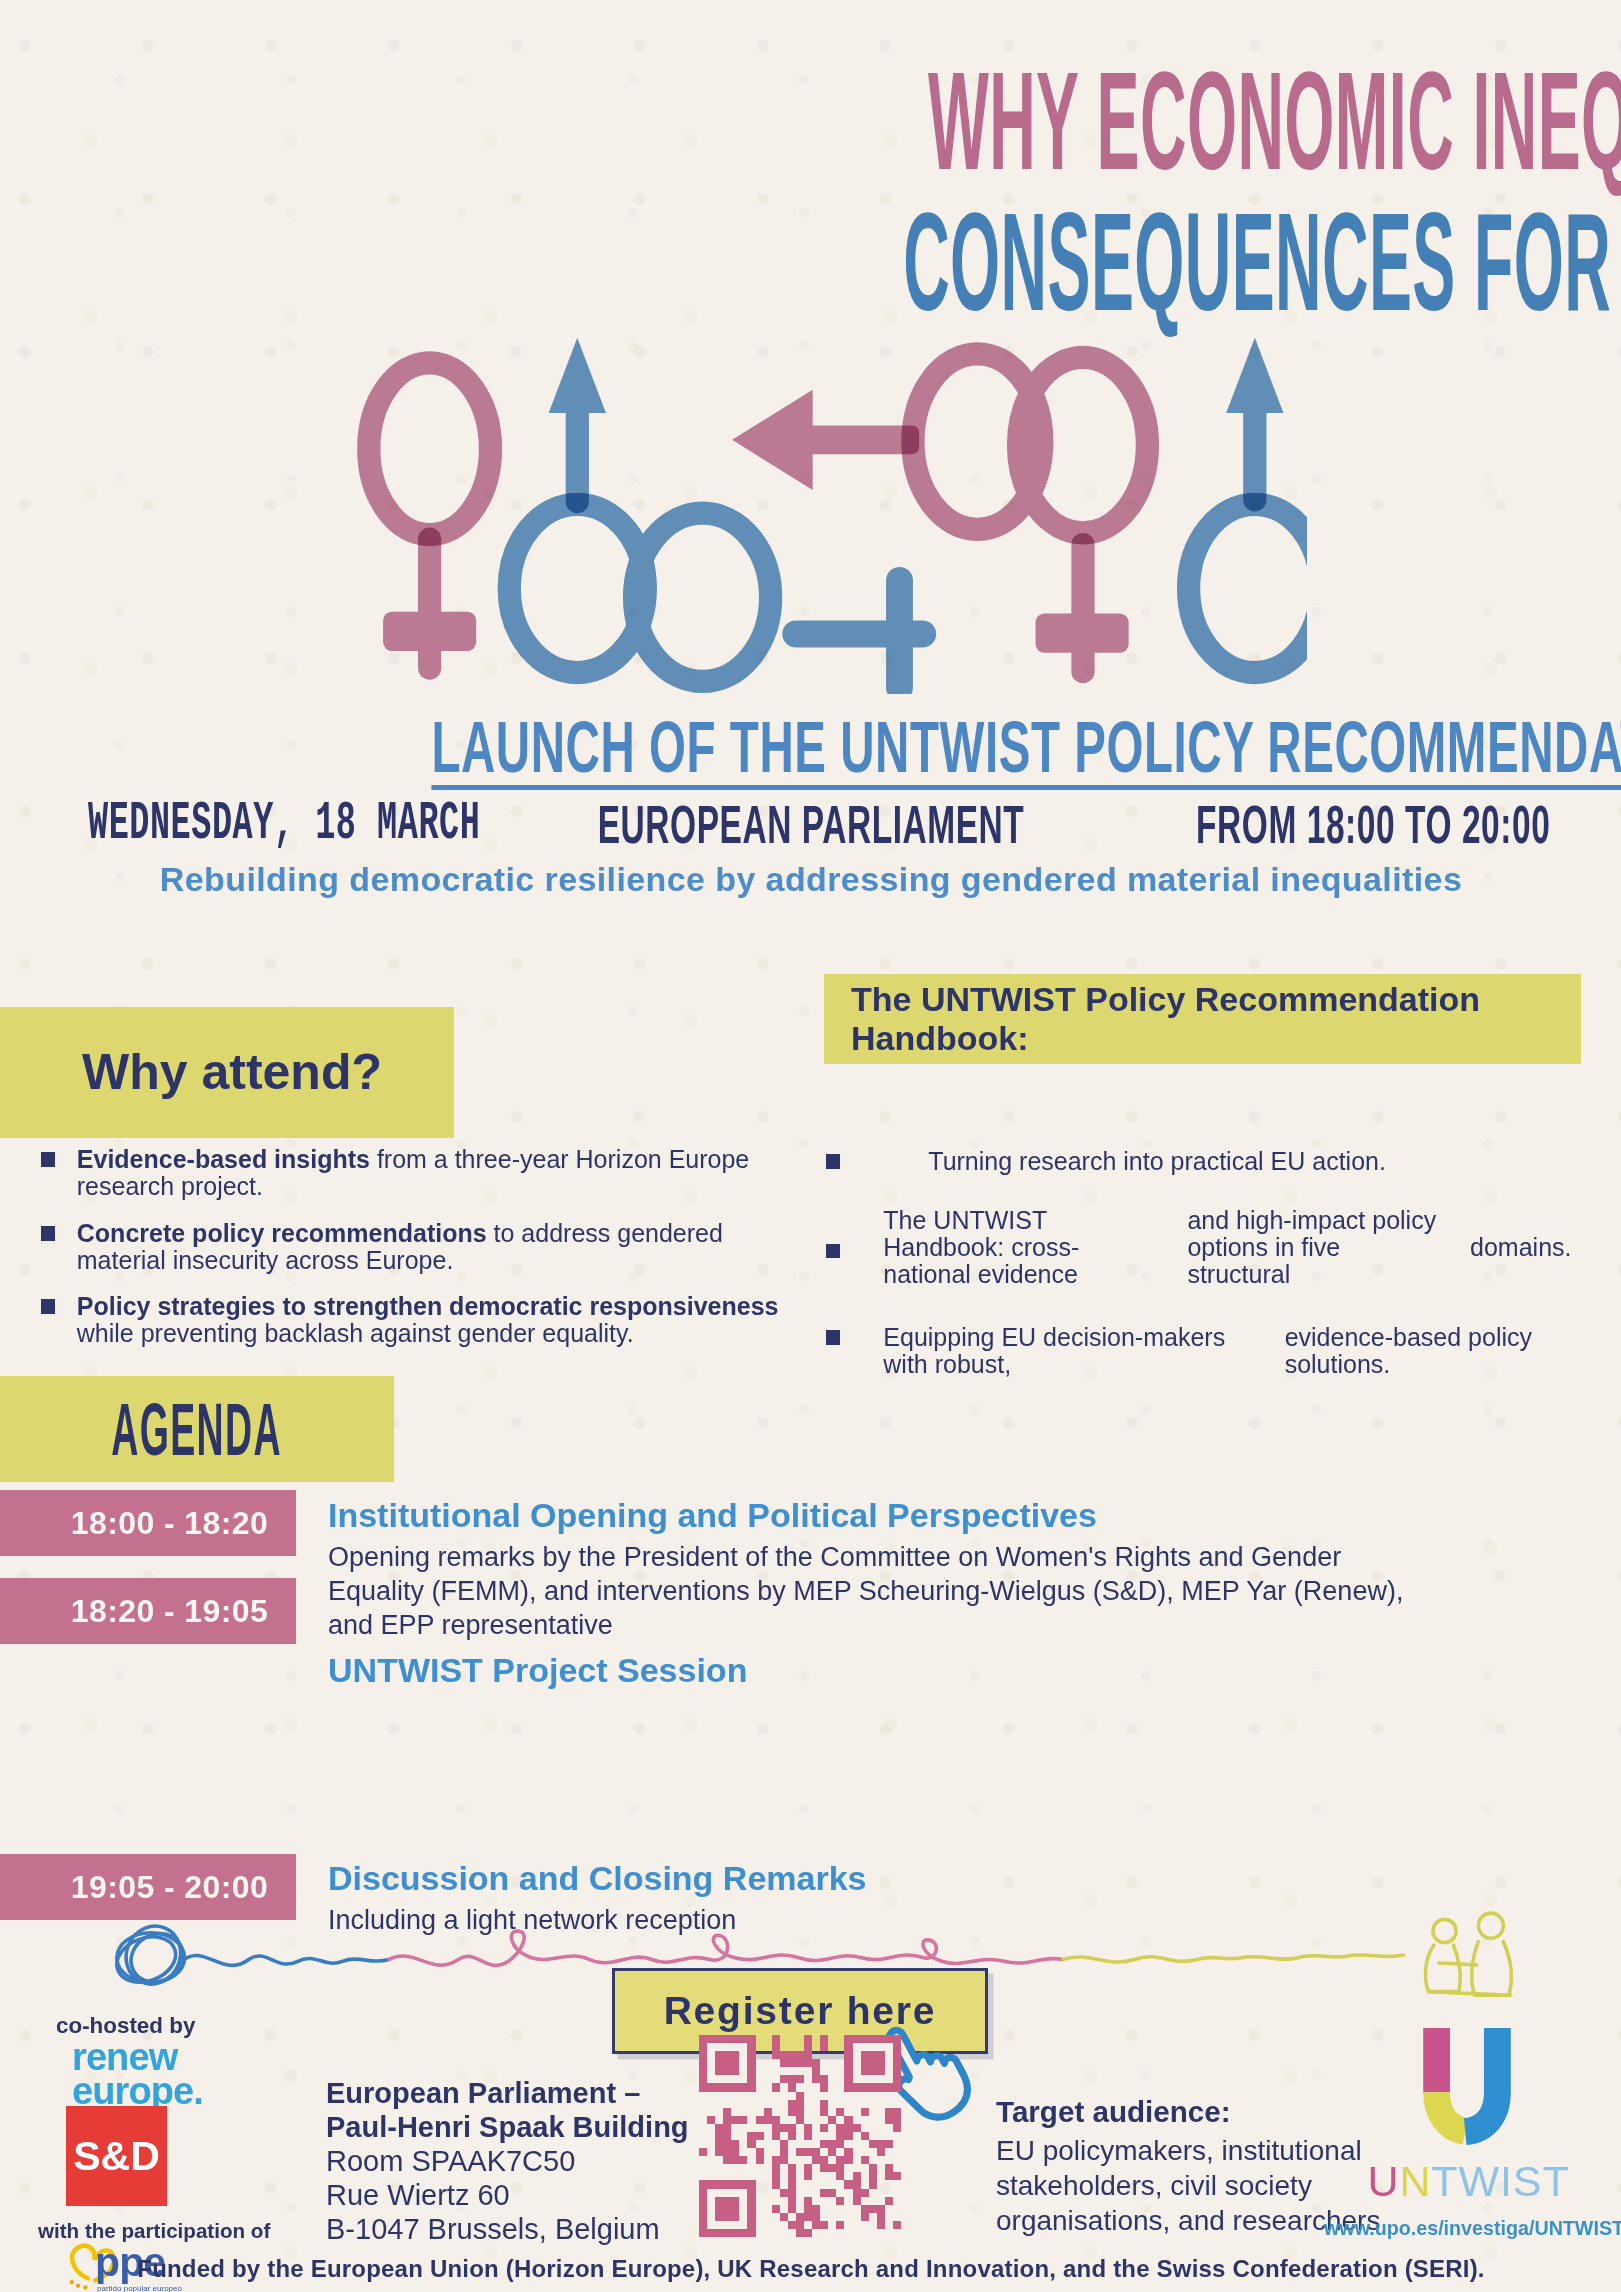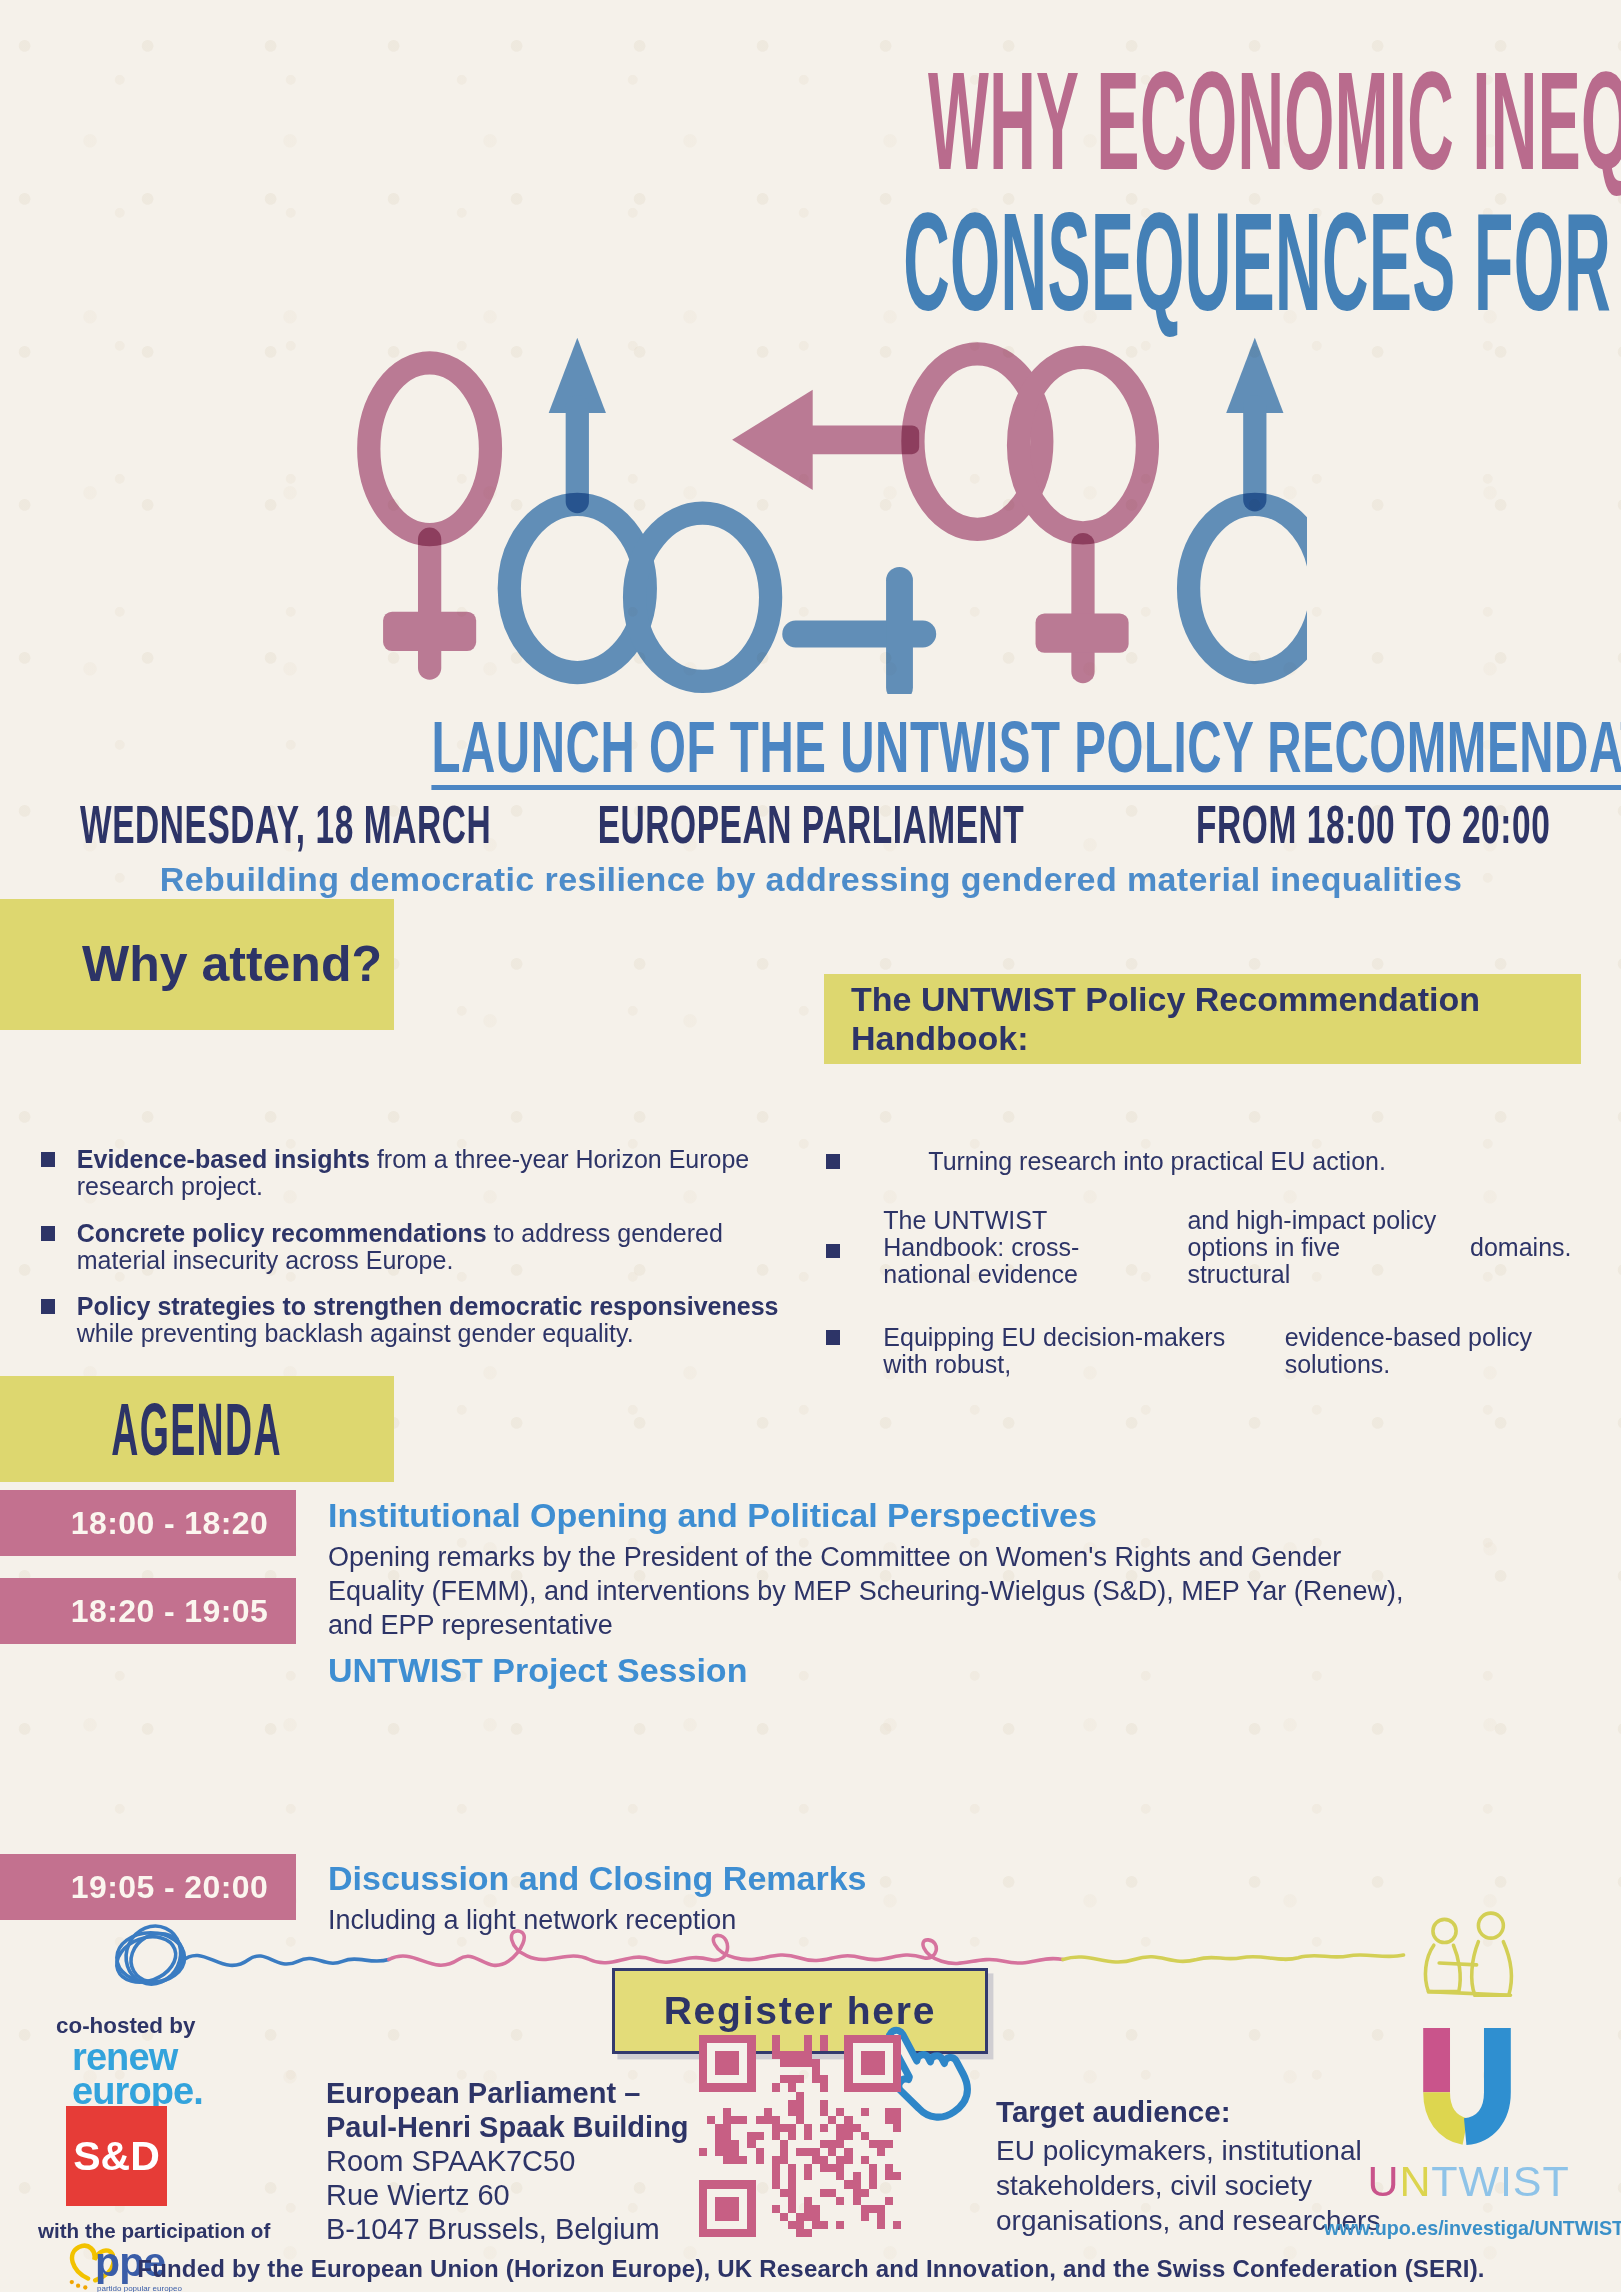--- a/index.html
+++ b/index.html
@@ -19,27 +19,27 @@
   .cond{display:inline-block;font-weight:bold;letter-spacing:0.9px;}
   
   .title-line{left:0;width:100%;text-align:center;font-weight:bold;}
   #title1{top:54px;font-size:140px;line-height:134px;color:#b96b8d;}
   #title2{top:195px;font-size:140px;line-height:134px;color:#4480b6;}
   #title1 .cond,#title2 .cond{transform:scaleX(.46);transform-origin:center;}
   #launch-title{top:704px;font-size:73px;line-height:86px;color:#4c86c3;}
   #launch-title .cond{transform:scaleX(.65);transform-origin:center;text-decoration:underline;text-decoration-thickness:4.5px;text-underline-offset:12.5px;}
   .info-item{top:792px;font-size:54px;line-height:64px;color:#2d3467;font-weight:bold;}
   .info-item .cond{transform:scaleX(.62);}
-  #info-date{left:80px;}#info-date .cond{transform-origin:left;}
+  #info-date{left:88px;font-family:Liberation Mono, monospace;}#info-date .cond{transform-origin:left;}
   #info-venue{left:50%;}#info-venue .cond{transform:translateX(-50%) scaleX(.62);transform-origin:center;}
   #info-time{right:72px;}#info-time .cond{transform-origin:right;}
   #tagline{top:860px;left:0;width:100%;text-align:center;font-size:34px;font-weight:bold;color:#4d8cca;letter-spacing:0.4px;}
   
   .ybox{background:#ddd76f;}
-  #why-box{left:0;top:899px;width:394px;height:131px;}
+  #why-box{left:0;top:1007px;width:454px;height:131px;}
   #why-box span{display:block;padding-left:82px;line-height:131px;font-size:50px;font-weight:bold;color:#2d3467;}
   #handbook-box{left:824px;top:974px;width:757px;height:90px;display:flex;align-items:center;padding-left:27px;box-sizing:border-box;}
   #handbook-box span{font-size:34px;font-weight:bold;color:#2d3467;}
   #agenda-box{left:0;top:1376px;width:394px;height:106px;text-align:center;}
   #agenda-box span{font-size:75px;line-height:106px;color:#2d3467;transform:scaleX(.5);transform-origin:center;letter-spacing:2.7px;}
   
   .bullet{position:absolute;display:flex;gap:21.5px;font-size:25px;line-height:27px;color:#2d3467;}
   .bullet .sq{flex:0 0 auto;width:14.3px;height:14.3px;background:#2d3467;margin-top:6.3px;}
   .bullet p{margin:0;}
   .bullet.mid{align-items:center;}

